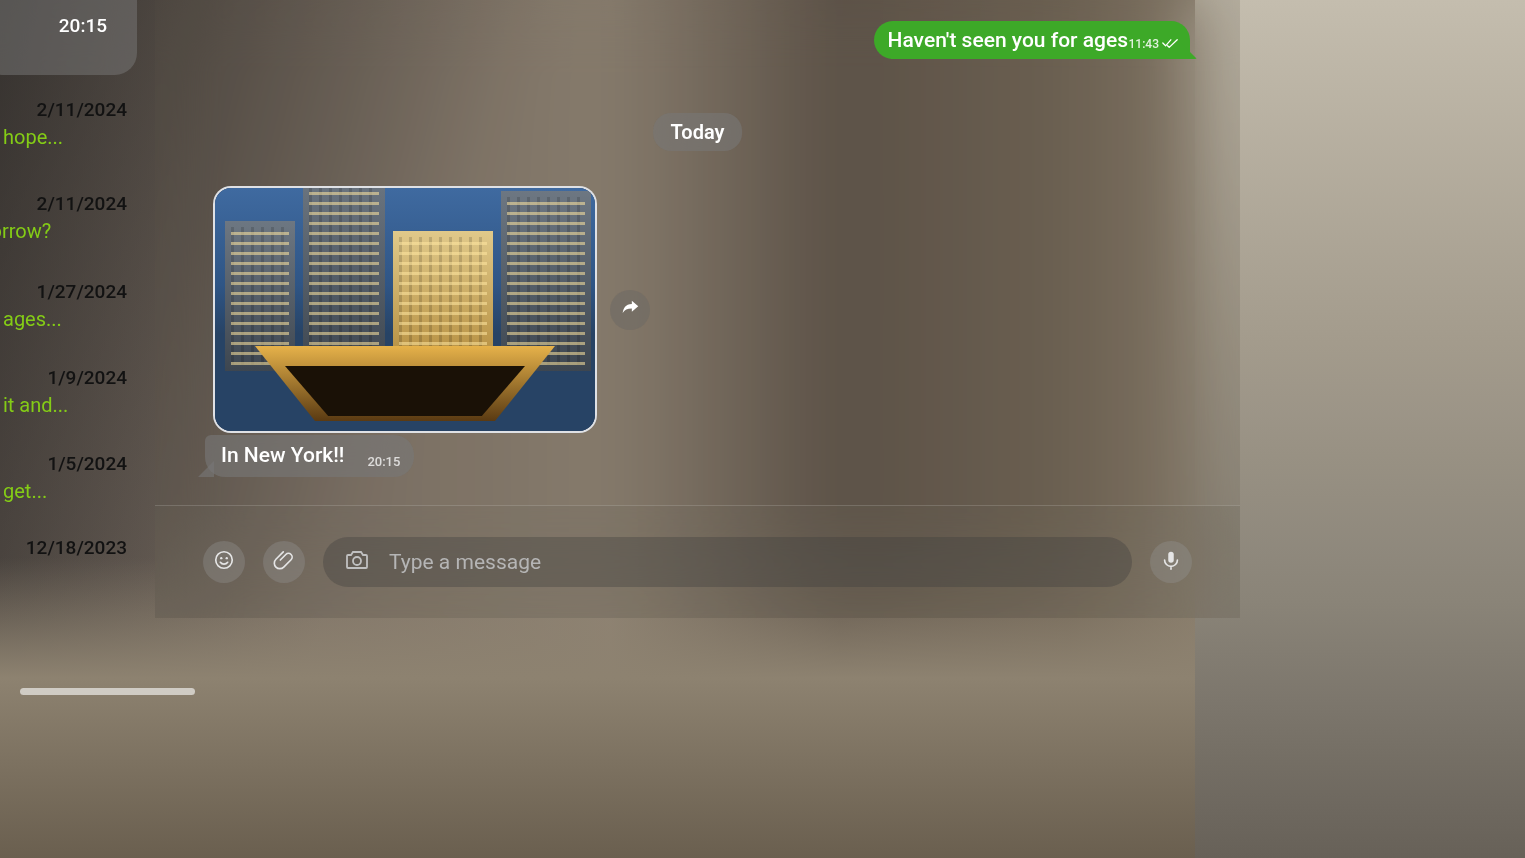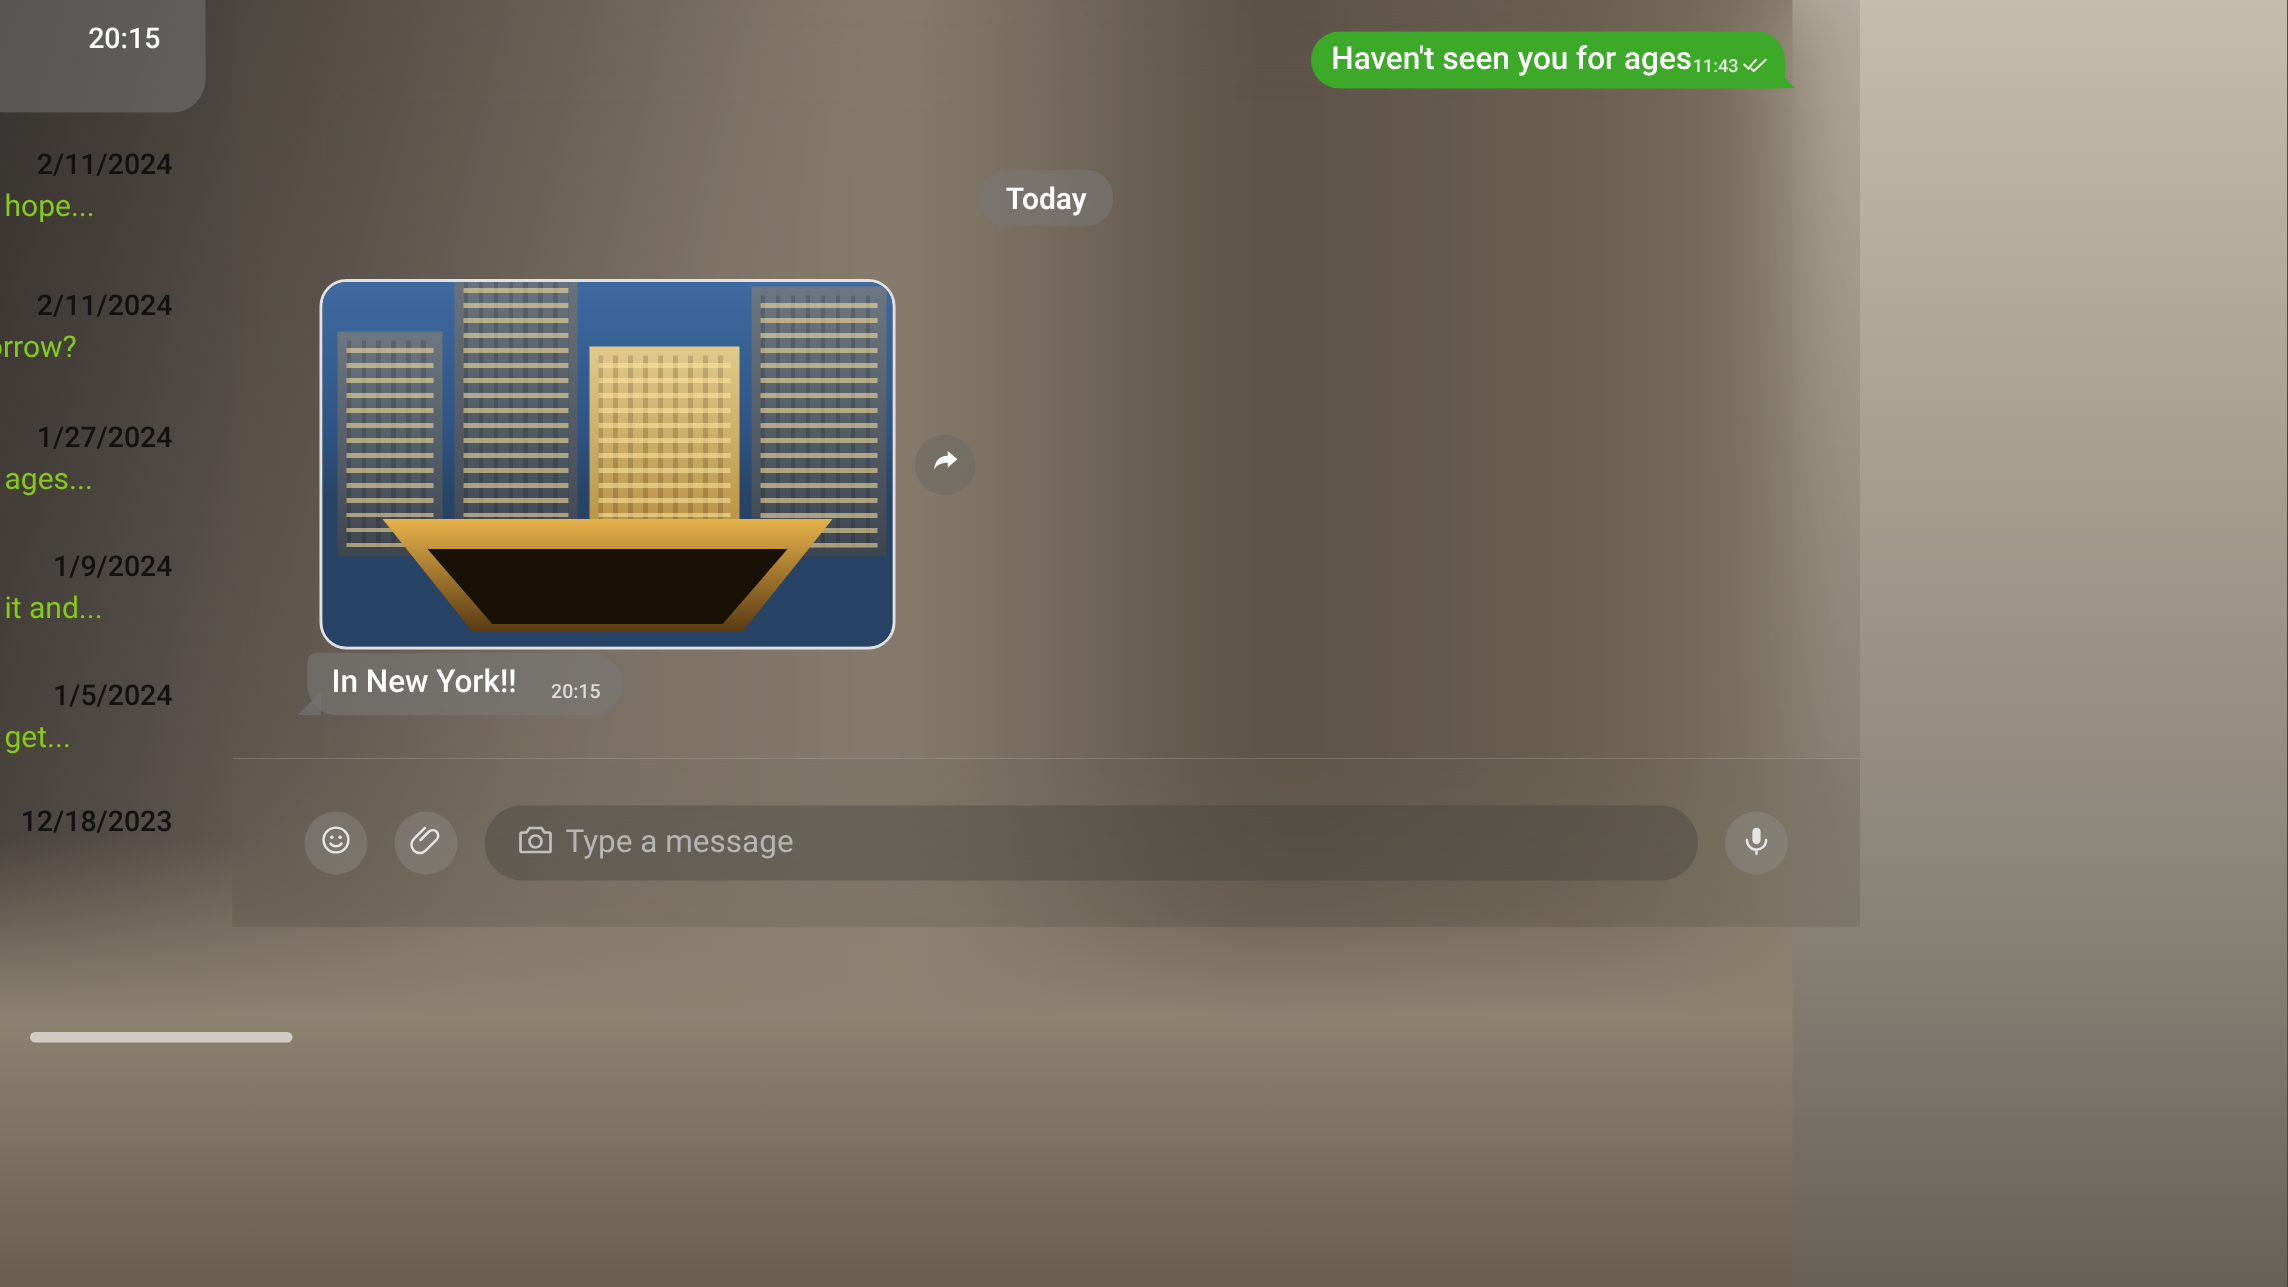--- a/index.html
+++ b/index.html
@@ -60,21 +60,21 @@
     top: -40px;
     width: 157px;
     height: 115px;
     border-radius: 22px;
     background: rgba(128,128,128,0.45);
     backdrop-filter: blur(20px);
   }
   .side-entry {
     position: absolute;
     left: 0;
-    right: 40px;
+    right: 28px;
     text-align: right;
   }
   .side-date {
     font-size: 19px;
     font-weight: 500;
     color: #121212;
   }
   .side-preview {
     margin-top: 4px;
     font-size: 20px;
@@ -275,21 +275,21 @@
   }
   .circle-btn svg { width: 22px; height: 22px; fill: #e5e5e5; }
   .input-field {
     flex: 1;
     height: 50px;
     border-radius: 25px;
     background: rgba(60,60,60,0.35);
     display: flex;
     align-items: center;
     padding: 0 22px;
-    gap: 8px;
+    gap: 20px;
   }
   .input-field svg { width: 24px; height: 22px; fill: #c0c0c0; }
   .input-placeholder {
     color: #b5b5b5;
     font-size: 21px;
   }
 </style>
 </head>
 <body>
 

